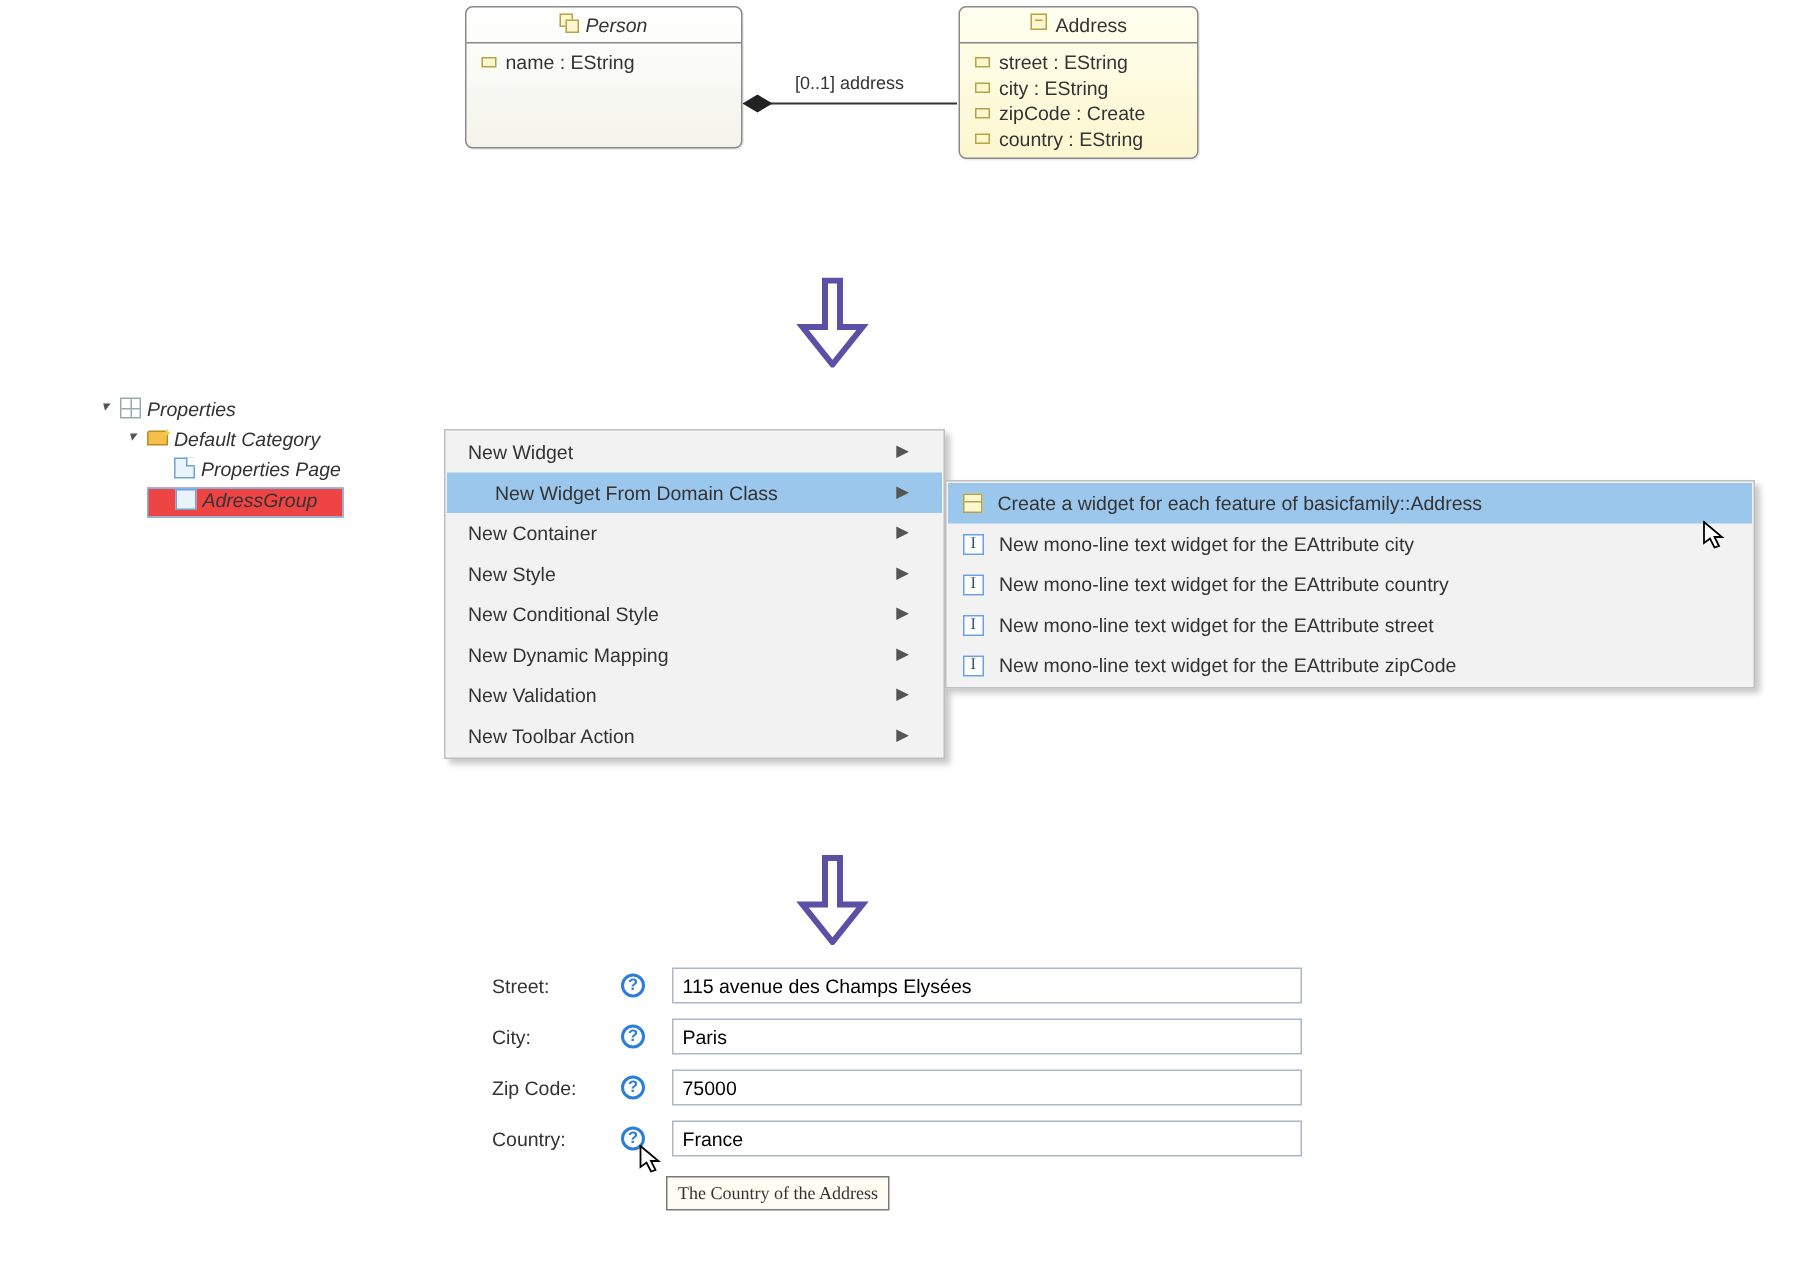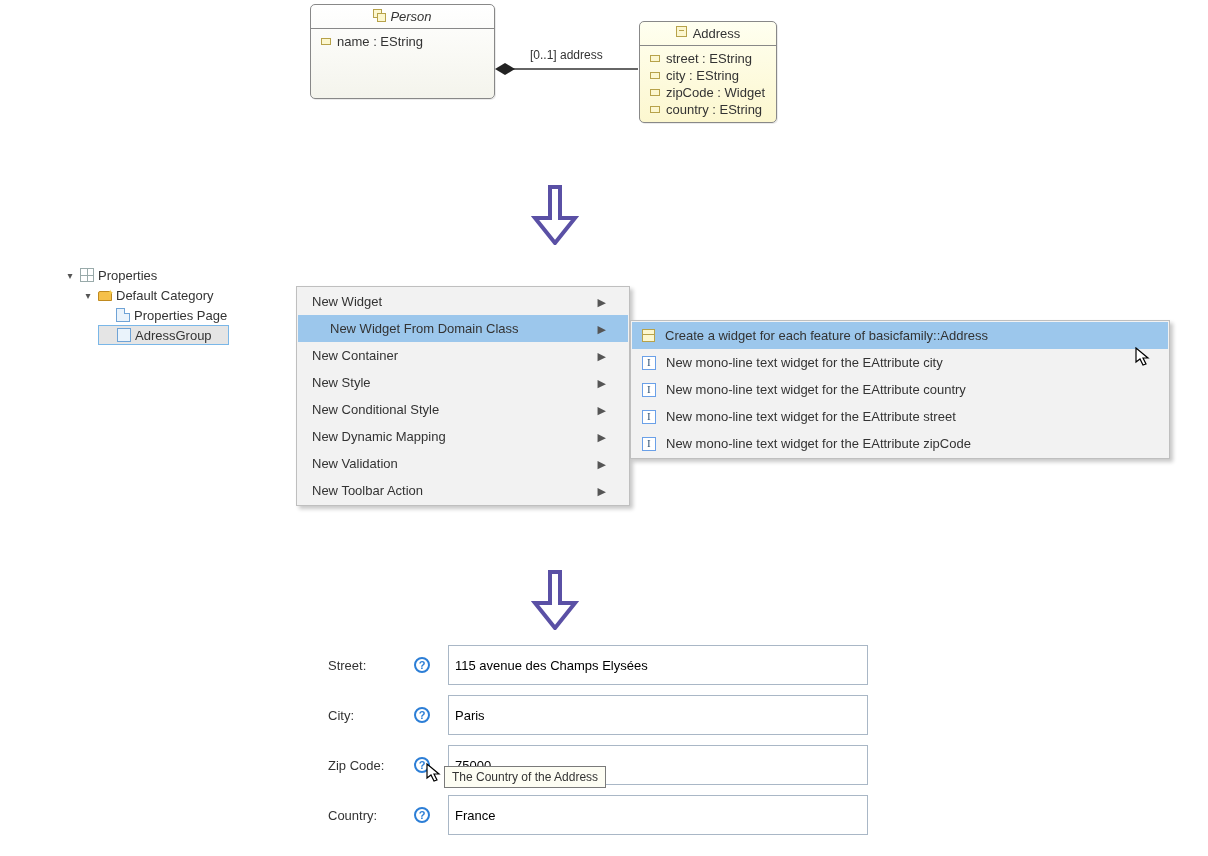--- a/index.html
+++ b/index.html
@@ -75,25 +75,26 @@
   }
 
   
   .mid-area {
     position:absolute; top:265px; left:0; width:100%; height:300px;
   }
   .tree {
     position:absolute; top:0; left:62px; font-size:13px;
   }
   .tree-row {
-    display:flex; align-items:center; gap:4px; height:20px; white-space:nowrap;
+    display:flex; align-items:flex-start; gap:4px; height:20px; white-space:nowrap;
     padding: 0 2px;
+    font-style: italic;
   }
   .tree-row.selected {
-    background:#e5e5e5; border:1px solid #7ab7e8;margin-left:36px;
+    background:#ef4444; border:1px solid #7ab7e8;margin-left:36px;
   }
   .twisty {
     width:12px; height:12px; display:inline-flex; align-items:center; justify-content:center;
     color:#555; font-size:10px;
   }
   .twisty::before { content:"▾"; }
   .ind1 { margin-left:18px; }
   .ind2 { margin-left:36px; }
 
   .tree-icon {
@@ -129,21 +130,21 @@
   
   .menu {
     position:absolute;
     background:#f2f2f2;
     border:1px solid #bfbfbf;
     box-shadow: 3px 3px 4px rgba(0,0,0,0.22);
     padding:1px;
     font-size:13px;
   }
   .menu-item {
-    display:flex; align-items:flex-end; justify-content:space-between;
+    display:flex; align-items:flex-start; justify-content:space-between;
     padding:6px 22px 6px 14px;
     white-space:nowrap;
   }
   .menu-item .arrow { margin-left:30px; font-size:11px; color:#555; }
   .menu-item.hover {
     background:#9cc7ec;
     padding-left:32px;
   }
   .submenu {
     position:absolute;
@@ -185,21 +186,21 @@
     display:flex; align-items:center; margin-bottom:10px;
   }
   .form-label { width:86px; color:#333; }
   .help {
     width:16px; height:16px; border:2px solid #2c7ed6; border-radius:50%;
     color:#2c7ed6; font-weight:bold; font-size:11px;
     display:flex; align-items:center; justify-content:center;
     margin-right:18px;
   }
   input.fld {
-    flex:1; height:40px; border:1px solid #a9b7c6; padding:0 6px;
+    flex:1; height:24px; border:1px solid #a9b7c6; padding:0 6px;
     font-family:inherit; font-size:13px; background:#fff;
   }
   .tooltip {
     position:absolute;
     border:1px solid #7a7a7a; background:#fdfdf3;
     padding:3px 7px; font-size:12px; white-space:nowrap;
   }
 </style>
 </head>
 <body>
@@ -213,37 +214,37 @@
     </div>
     <div class="uml-body">
       <div class="uml-attr">
         <span class="attr-icon"></span>
         <span>name : EString</span>
       </div>
       <div style="height:44px"></div>
     </div>
   </div>
 
-  <div class="uml-class address" style="left:639px; top:17px; width:138px;">
+  <div class="uml-class address" style="left:639px; top:0; width:160px;">
     <div class="uml-title no-italic">
       <span class="class-icon"></span>
       <span>Address</span>
     </div>
     <div class="uml-body">
       <div class="uml-attr">
           <span class="attr-icon"></span>
           <span>street : EString</span>
         </div>
       <div class="uml-attr">
           <span class="attr-icon"></span>
           <span>city : EString</span>
         </div>
       <div class="uml-attr">
           <span class="attr-icon"></span>
-          <span>zipCode : Widget</span>
+          <span>zipCode : Create</span>
         </div>
       <div class="uml-attr">
           <span class="attr-icon"></span>
           <span>country : EString</span>
         </div>
     </div>
   </div>
 
   <svg class="assoc" style="left:495px; top:55px;" width="145" height="20">
     <line x1="12" y1="10" x2="143" y2="10" stroke="#333" stroke-width="1.4"></line>
@@ -367,14 +368,14 @@
   <div class="form-row">
     <span class="form-label">Country:</span>
     <span class="help">?</span>
     <input class="fld" value="France" style="">
   </div>
 
   <svg class="cursor" style="left:98px; top:118px;" viewBox="0 0 16 20">
     <path d="M1 1 L1 15 L5 12 L8 18 L11 17 L8 11 L13 11 Z" fill="#fff" stroke="#000" stroke-width="1.2"></path>
   </svg>
 
-  <div class="tooltip" style="left:116px; top:121px;">The Country of the Address</div>
+  <div class="tooltip" style="left:116px; top:139px;font-family:Liberation Serif, serif;">The Country of the Address</div>
 </div>
 
 </body></html>

